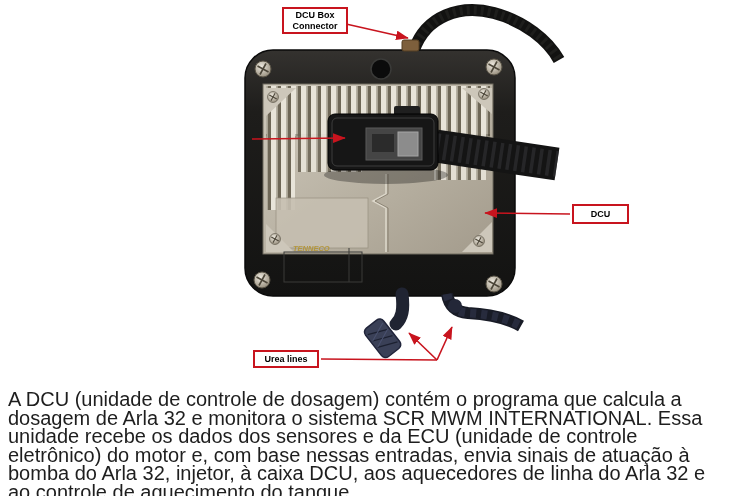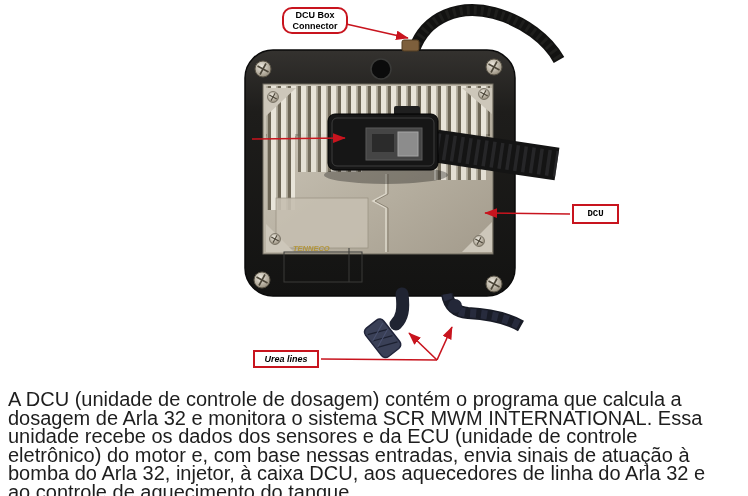--- a/index.html
+++ b/index.html
@@ -18,24 +18,24 @@
     border:2px solid #c8141e;
     color:#000;
     font-weight:bold;
     font-size:9px;
     line-height:1.12;
     text-align:center;
     display:flex;align-items:center;justify-content:center;
     box-sizing:border-box;
     padding:1px 2px;
   }
-  .co-box{left:282px;top:7px;width:66px;height:27px;border-radius:10px;}
+  .co-box{left:282px;top:7px;width:66px;height:27px;}
   .co-harness{left:150px;top:125px;width:100px;height:29px;}
-  .co-dcu{left:572px;top:204px;width:47px;height:20px;font-family:Liberation Mono, monospace;}
-  .co-urea{left:253px;top:350px;width:66px;height:18px;font-style:italic;}
+  .co-dcu{left:572px;top:204px;width:57px;height:20px;}
+  .co-urea{left:253px;top:350px;width:66px;height:18px;}
   .caption{
     position:absolute;
     left:8px;top:390px;width:716px;
     font-size:20px;line-height:18.5px;
     color:#1e1e1e;
   }
 </style>
 </head>
 <body>
 

